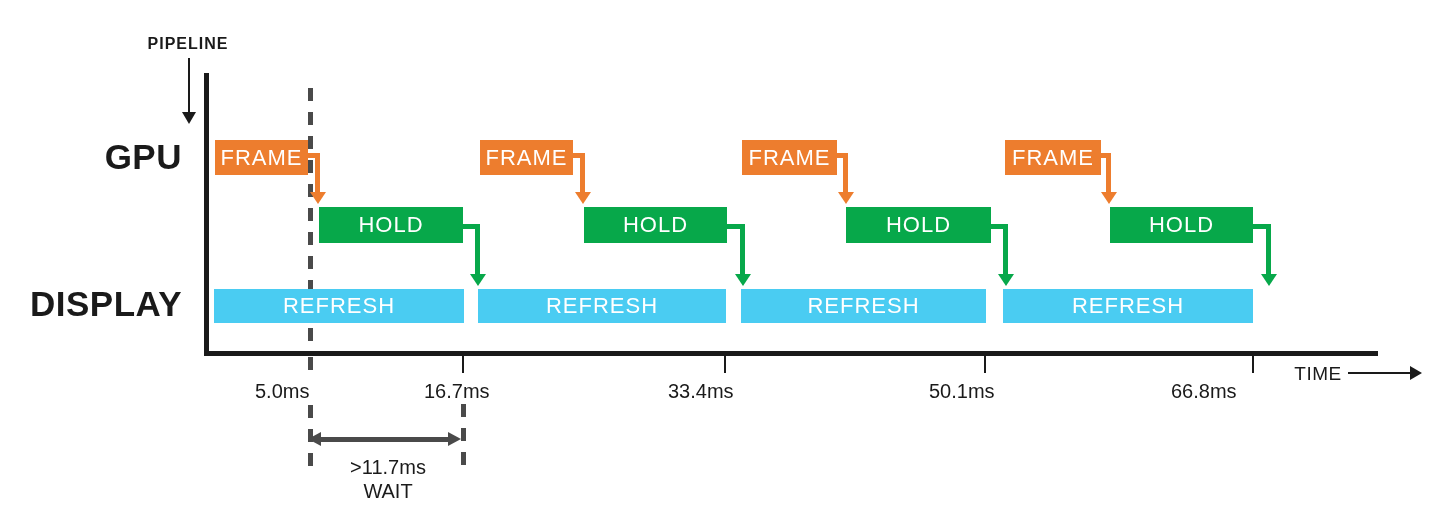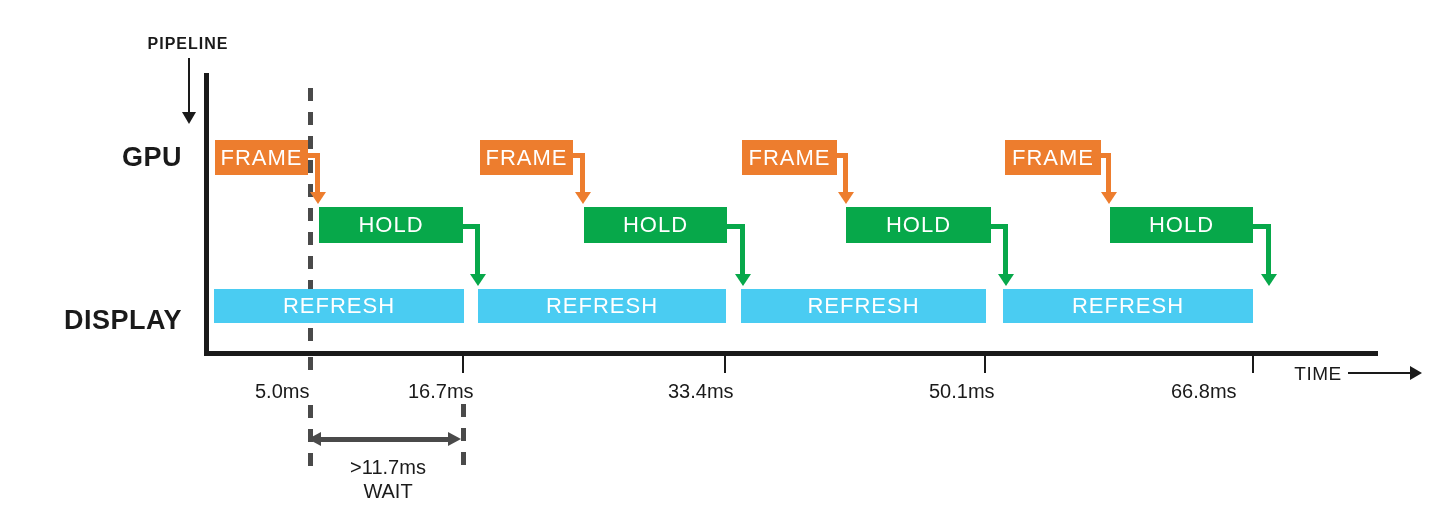--- a/index.html
+++ b/index.html
@@ -17,21 +17,21 @@
   .axis-h{position:absolute;left:204px;top:351px;width:1174px;height:5px;background:var(--ink);z-index:1;}
   
   .pipeline-label{position:absolute;left:128px;top:35px;width:120px;text-align:center;
     font-size:16px;letter-spacing:1px;font-weight:bold;z-index:3;}
   .pl-line{position:absolute;left:188px;top:58px;width:2px;height:54px;background:var(--ink);z-index:3;}
   .pl-head{position:absolute;left:182px;top:112px;width:0;height:0;
     border-left:7px solid transparent;border-right:7px solid transparent;
     border-top:12px solid var(--ink);z-index:3;}
   
   .row-label{position:absolute;left:10px;width:172px;text-align:right;
-    font-size:27px;line-height:34px;font-weight:bold;letter-spacing:0.5px;z-index:3;}
+    font-size:35px;line-height:34px;font-weight:bold;letter-spacing:0.5px;z-index:3;}
   
   .dash{position:absolute;width:5px;z-index:0;
     background:repeating-linear-gradient(180deg,var(--an) 0 13px,transparent 13px 24px);}
   .d1a{left:308px;top:88px;height:262px;}
   .d1b{left:308px;top:357px;height:115px;}
   .d2{left:461px;top:404px;height:68px;}
   
   .box{position:absolute;display:flex;align-items:center;justify-content:center;
     color:#fff;font-size:22px;letter-spacing:1px;z-index:2;}
   .bar{position:absolute;z-index:3;}
@@ -60,21 +60,21 @@
 </head>
 <body>
 
 <div class="canvas" id="canvas">
 
   <div class="pipeline-label">PIPELINE</div>
   <div class="pl-line"></div>
   <div class="pl-head"></div>
 
   <div class="row-label" style="top:140px">GPU</div>
-  <div class="row-label" style="top:303px">DISPLAY</div>
+  <div class="row-label" style="top:287px">DISPLAY</div>
 
   <div class="axis-v"></div>
   <div class="axis-h"></div>
 
   <div class="dash d1a"></div>
   <div class="dash d1b"></div>
   <div class="dash d2"></div>
 
   <div class="wait-line"></div>
   <div class="wait-head-l"></div>
@@ -119,17 +119,17 @@
     <div class="bar" style="left: 1003px; top: 224px; width: 5px; height: 50px; background: rgb(7, 168, 74);"></div>
     <div class="head-down" style="left: 998px; top: 274px; border-top: 12px solid rgb(7, 168, 74);"></div>
     <div class="bar" style="left: 1249px; top: 224px; width: 22px; height: 5px; background: rgb(7, 168, 74);"></div>
     <div class="bar" style="left: 1266px; top: 224px; width: 5px; height: 50px; background: rgb(7, 168, 74);"></div>
     <div class="head-down" style="left: 1261px; top: 274px; border-top: 12px solid rgb(7, 168, 74);"></div>
     <div class="tick" style="left: 462px;"></div>
     <div class="tick" style="left: 724px;"></div>
     <div class="tick" style="left: 984px;"></div>
     <div class="tick" style="left: 1252px;"></div>
     <div class="tick-label" style="left: 255px;">5.0ms</div>
-    <div class="tick-label" style="left: 408px;">16.7ms</div>
+    <div class="tick-label" style="left: 424px;">16.7ms</div>
     <div class="tick-label" style="left: 668px;">33.4ms</div>
     <div class="tick-label" style="left: 929px;">50.1ms</div>
     <div class="tick-label" style="left: 1171px;">66.8ms</div>
   </div>
 
 </body></html>

